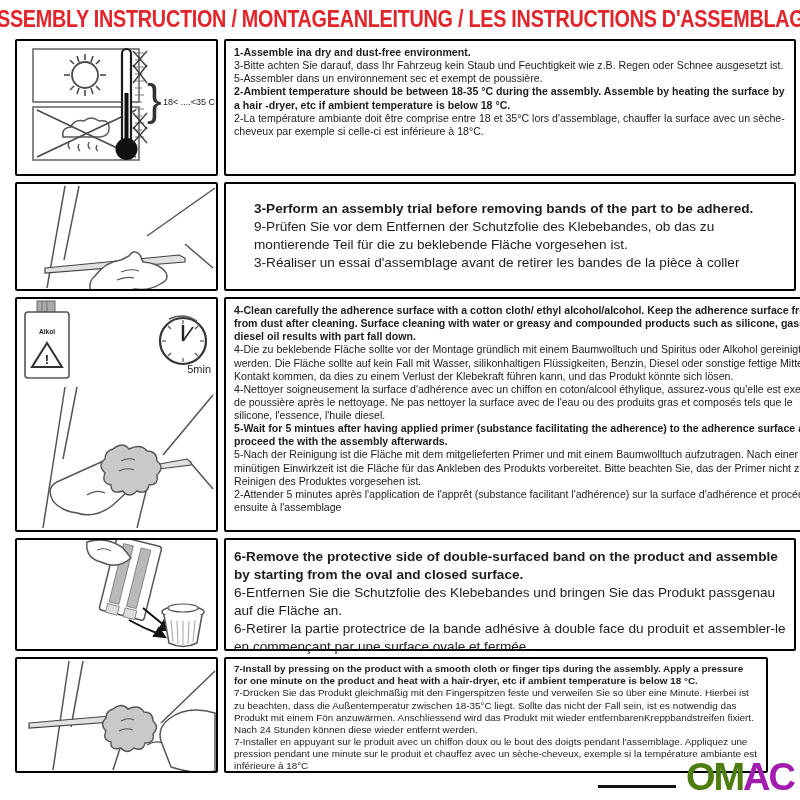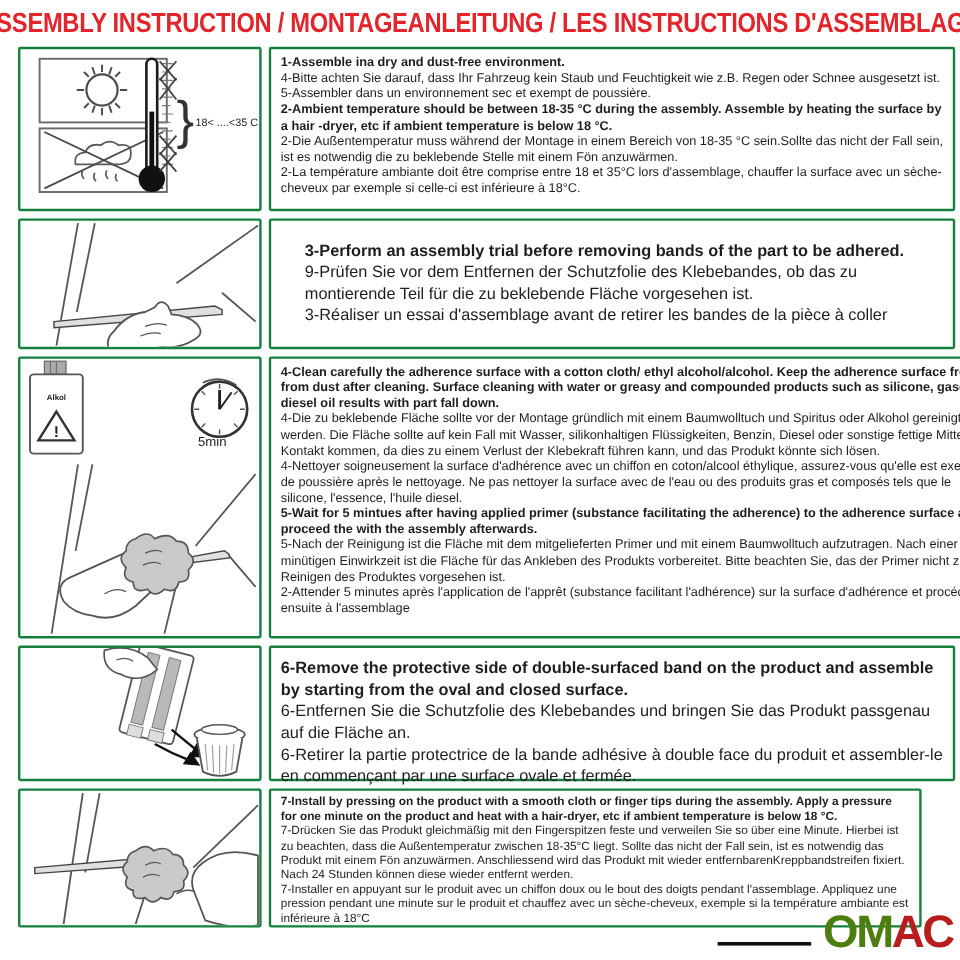--- a/index.html
+++ b/index.html
@@ -4,21 +4,21 @@
 <style>
   html,body{margin:0;padding:0;}
   body{
     width:800px;height:800px;position:relative;background:#ffffff;
     font-family:"Liberation Sans",sans-serif;color:#1d1d1d;overflow:hidden;
   }
   .title-bar{position:absolute;left:0;top:2px;width:800px;height:34px;
     display:flex;align-items:center;justify-content:center;}
   .title-bar h1{margin:0;color:#e3242b;font-size:23px;font-weight:bold;
     white-space:nowrap;transform:scaleX(0.86);letter-spacing:-0.3px;}
-  .panel{position:absolute;border:2px solid #15803d;border-radius:2px;
+  .panel{position:absolute;border:2px solid #000000;border-radius:2px;
     background:#fff;box-sizing:border-box;}
   .fig{overflow:hidden;}
   .txt{padding:5px 8px 4px 8px;}
   p.ln{margin:0;}
   .b{font-weight:bold;}
   .gap{margin-top:11px;}
   .s-small{font-size:10.6px;line-height:1.24;}
   .s-large{font-size:13.6px;line-height:1.32;}
   .s-xs{font-size:9.9px;line-height:1.23;}
   
@@ -29,27 +29,27 @@
   #f3{left:15px;top:297px;width:203px;height:235px;}
   #t3{left:224px;top:297px;width:617px;height:235px;}
   #f4{left:15px;top:538px;width:203px;height:113px;}
   #t4{left:224px;top:538px;width:572px;height:113px;padding-top:8px;}
   #f5{left:15px;top:657px;width:203px;height:116px;}
   #t5{left:224px;top:657px;width:544px;height:116px;padding-top:4px;}
   
   .ovl{position:absolute;color:#222;}
   .temp-label{right:1px;top:56px;font-size:9px;}
   .bottle-label{left:12px;top:29px;font-size:6.5px;font-weight:bold;width:36px;text-align:center;}
-  .clock-label{left:148px;top:64px;font-size:11px;width:46px;text-align:left;}
+  .clock-label{left:148px;top:64px;font-size:11px;width:46px;text-align:right;}
   
   .logo{position:absolute;right:6px;bottom:4px;display:flex;align-items:center;}
   .logo-rule{width:78px;height:3px;background:#111;margin-right:10px;margin-top:18px;}
   .logo-text{font-size:38px;font-weight:900;letter-spacing:-2px;line-height:1;}
   .logo-om{color:#4d7c0f;}
-  .logo-ac{color:#b91c1c;}
+  .logo-ac{color:#a21caf;}
   svg{display:block;}
 </style>
 </head>
 <body>
 
 <div class="title-bar">
   <h1>ASSEMBLY INSTRUCTION / MONTAGEANLEITUNG / LES INSTRUCTIONS D'ASSEMBLAGE</h1>
 </div>
 
 <div class="panel fig" id="f1">
@@ -119,24 +119,23 @@
           <line x1="130" y1="86" x2="116" y2="102"></line>
       </g>
       <text x="130" y="74" font-size="44" fill="#333" font-family="inherit">}</text>
     </g>
   </svg>
   <span class="ovl temp-label">18&lt; ....&lt;35 C</span>
 </div>
 
 <div class="panel txt s-small" id="t1">
   <p class="ln b">1-Assemble ina dry and dust-free environment.</p>
-  <p class="ln">4-Bitte achten Sie darauf, dass Ihr Fahrzeug kein Staub und Feuchtigkeit wie z.B. Regen oder Schnee ausgesetzt ist.</p>
+  <p class="ln">3-Bitte achten Sie darauf, dass Ihr Fahrzeug kein Staub und Feuchtigkeit wie z.B. Regen oder Schnee ausgesetzt ist.</p>
   <p class="ln">5-Assembler dans un environnement sec et exempt de poussière.</p>
   <p class="ln b gap">2-Ambient temperature should be between 18-35 °C  during the assembly. Assemble by heating the surface by a hair -dryer, etc if ambient temperature is below 18 °C.</p>
-  <p class="ln">2-Die Außentemperatur muss während der Montage in einem Bereich von 18-35 °C  sein.Sollte das nicht der Fall sein, ist es notwendig die zu beklebende Stelle mit einem Fön anzuwärmen.</p>
   <p class="ln">2-La température ambiante doit être comprise entre 18 et 35°C lors d'assemblage, chauffer la surface avec un sèche-cheveux par exemple si celle-ci est inférieure à 18°C.</p>
 </div>
 
 <div class="panel fig" id="f2">
   <svg width="199" height="105" viewBox="0 0 199 105">
     <g fill="none" stroke="#555" stroke-width="1.5">
       <path d="M 48,2 L 30,104"></path>
       <path d="M 62,2 L 47,76"></path>
       <path d="M 198,4 L 130,52"></path>
       <path d="M 168,60 L 196,84"></path>

